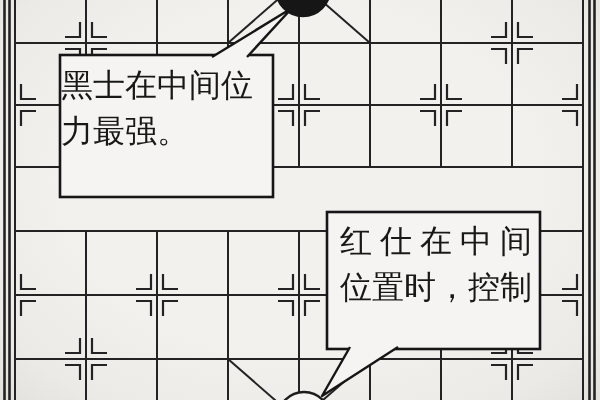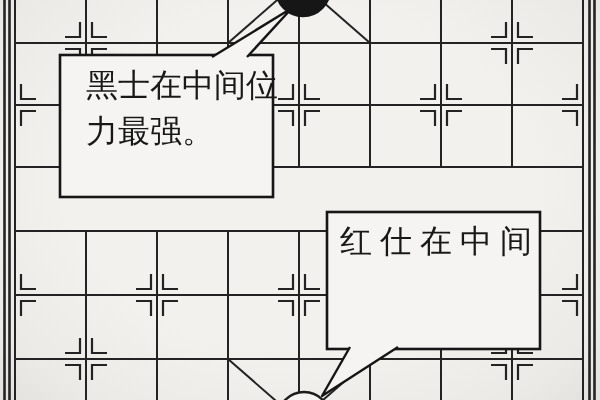--- a/index.html
+++ b/index.html
@@ -6,21 +6,21 @@
   #stage{
     position:relative;width:600px;height:400px;overflow:hidden;
     background:radial-gradient(ellipse at 50% 45%, #f2f1ee 55%, #eceae7 85%, #e3e1de 100%);
     font-family:"DejaVu Serif","Liberation Serif",serif;
   }
   #board-svg{position:absolute;left:0;top:0;width:600px;height:400px;}
   .bubble-text{
     position:absolute;color:#181818;font-size:32px;line-height:46px;
     pointer-events:none;white-space:nowrap;
   }
-  #bubble-top-text{left:60px;top:55px;width:213px;height:142px;padding:7px 0 0 26px;box-sizing:border-box;}
+  #bubble-top-text{left:60px;top:55px;width:213px;height:142px;padding:7px 0 0 1px;box-sizing:border-box;}
   #bubble-bottom-text{left:327px;top:212px;width:213px;height:137px;padding:6px 5px 0 13px;box-sizing:border-box;}
   #bubble-top-text .ln:nth-child(3){letter-spacing:7px;}
   #bubble-bottom-text .ln:nth-child(1){letter-spacing:8px;}
   #bubble-bottom-text .ln:nth-child(3){letter-spacing:2px;}
 </style>
 </head>
 <body>
 
 <div id="stage">
   <svg id="board-svg" viewBox="0 0 600 400" xmlns="http://www.w3.org/2000/svg">
@@ -110,14 +110,15 @@
       <circle cx="304" cy="418" r="26" fill="#f5f4f2" stroke="#1d1d1d" stroke-width="2.4"></circle>
     </svg>
 
   <div class="bubble-text" id="bubble-top-text">
     <div class="ln">黑士在中间位</div>
     <div class="ln">力最强。</div>
   </div>
 
   <div class="bubble-text" id="bubble-bottom-text">
     <div class="ln">红仕在中间</div>
+    <div class="ln">位置时，控制</div>
   </div>
 </div>
 
 </body></html>

